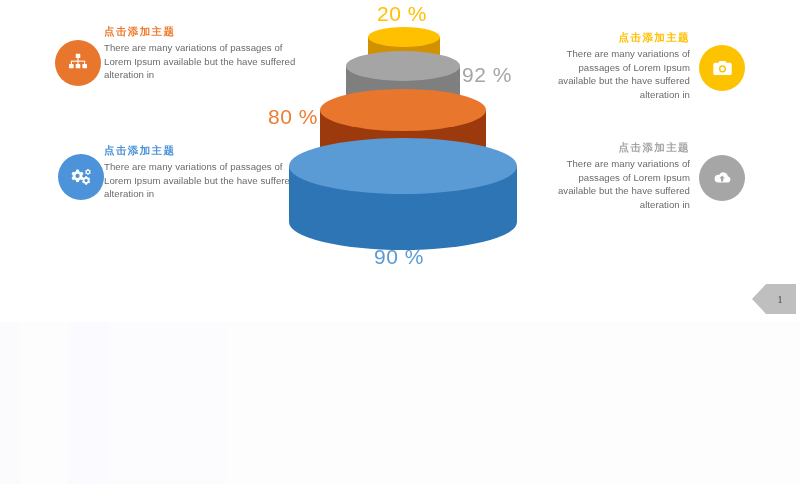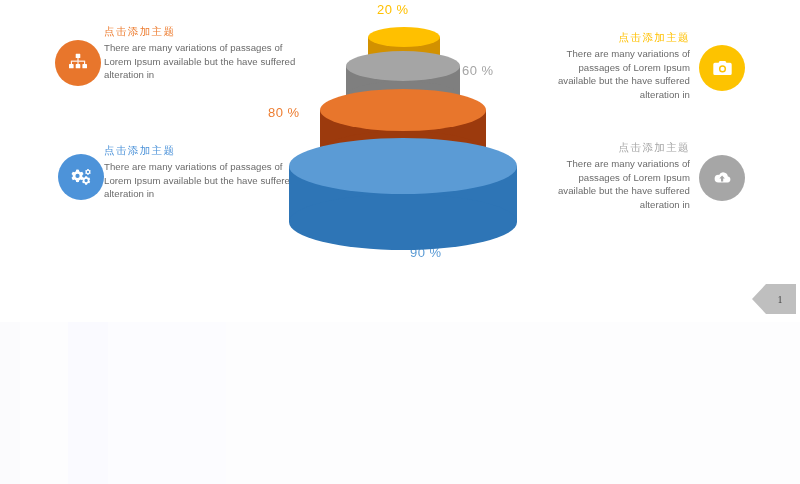--- a/index.html
+++ b/index.html
@@ -40,21 +40,21 @@
         #fdfdfe 340px, #fdfdfe 800px);
   }
 
   
   .txtblock {
     position: absolute;
     width: 200px;
   }
   .txtblock .heading {
     font-size: 10.5px;
-    font-weight: normal;
+    font-weight: bold;
     letter-spacing: 1.4px;
     line-height: 15px;
     margin-bottom: 2px;
   }
   .txtblock .body {
     font-size: 9.6px;
     line-height: 13.6px;
     color: #6b6b6b;
     letter-spacing: 0.05px;
   }
@@ -114,28 +114,28 @@
 
   
   #cyl-yellow { left: 105px; top: 27px; width: 72px; }
   #cyl-yellow .topE { position:absolute; left:0; top:0; width:72px; height:20px; border-radius:50%; background:#FFC000; z-index:3;}
   #cyl-yellow .bodyE{ position:absolute; left:0; top:10px; width:72px; height:20px; background:#D29100; z-index:1;}
   #cyl-yellow .botE { position:absolute; left:0; top:20px; width:72px; height:20px; border-radius:50%; background:#D29100; z-index:2;}
 
   
   .pct {
     position: absolute;
-    font-size: 13px;
+    font-size: 21px;
     letter-spacing: 0.5px;
     white-space: nowrap;
   }
   #pct-20 { left: 377px; top: 2px;   color: #FFC000; }
   #pct-60 { left: 462px; top: 63px;  color: #A5A5A5; }
   #pct-80 { left: 268px; top: 105px; color: #ED7D31; text-align: center; }
-  #pct-90 { left: 374px; top: 245px; color: #5B9BD5; margin-left: 36px; }
+  #pct-90 { left: 374px; top: 245px; color: #5B9BD5; }
 
   
   #slide-tag {
     position: absolute;
     left: 752px; top: 284px;
     width: 44px; height: 30px;
     background: #BFBFBF;
     clip-path: polygon(14px 0, 100% 0, 100% 100%, 14px 100%, 0 50%);
     display: flex;
     align-items: center;
@@ -233,21 +233,21 @@
 
       <div class="cyl" id="cyl-yellow">
         <div class="botE"></div>
         <div class="bodyE"></div>
         <div class="topE"></div>
       </div>
 
     </div>
 
     <div class="pct" id="pct-20">20 %</div>
-    <div class="pct" id="pct-60">60 %</div>
+    <div class="pct" id="pct-60">92 %</div>
     <div class="pct" id="pct-80">80 %</div>
     <div class="pct" id="pct-90">90 %</div>
 
     <div id="slide-tag">
       <span>1</span>
     </div>
 
   </div>
 
   <div id="backdrop"></div>

